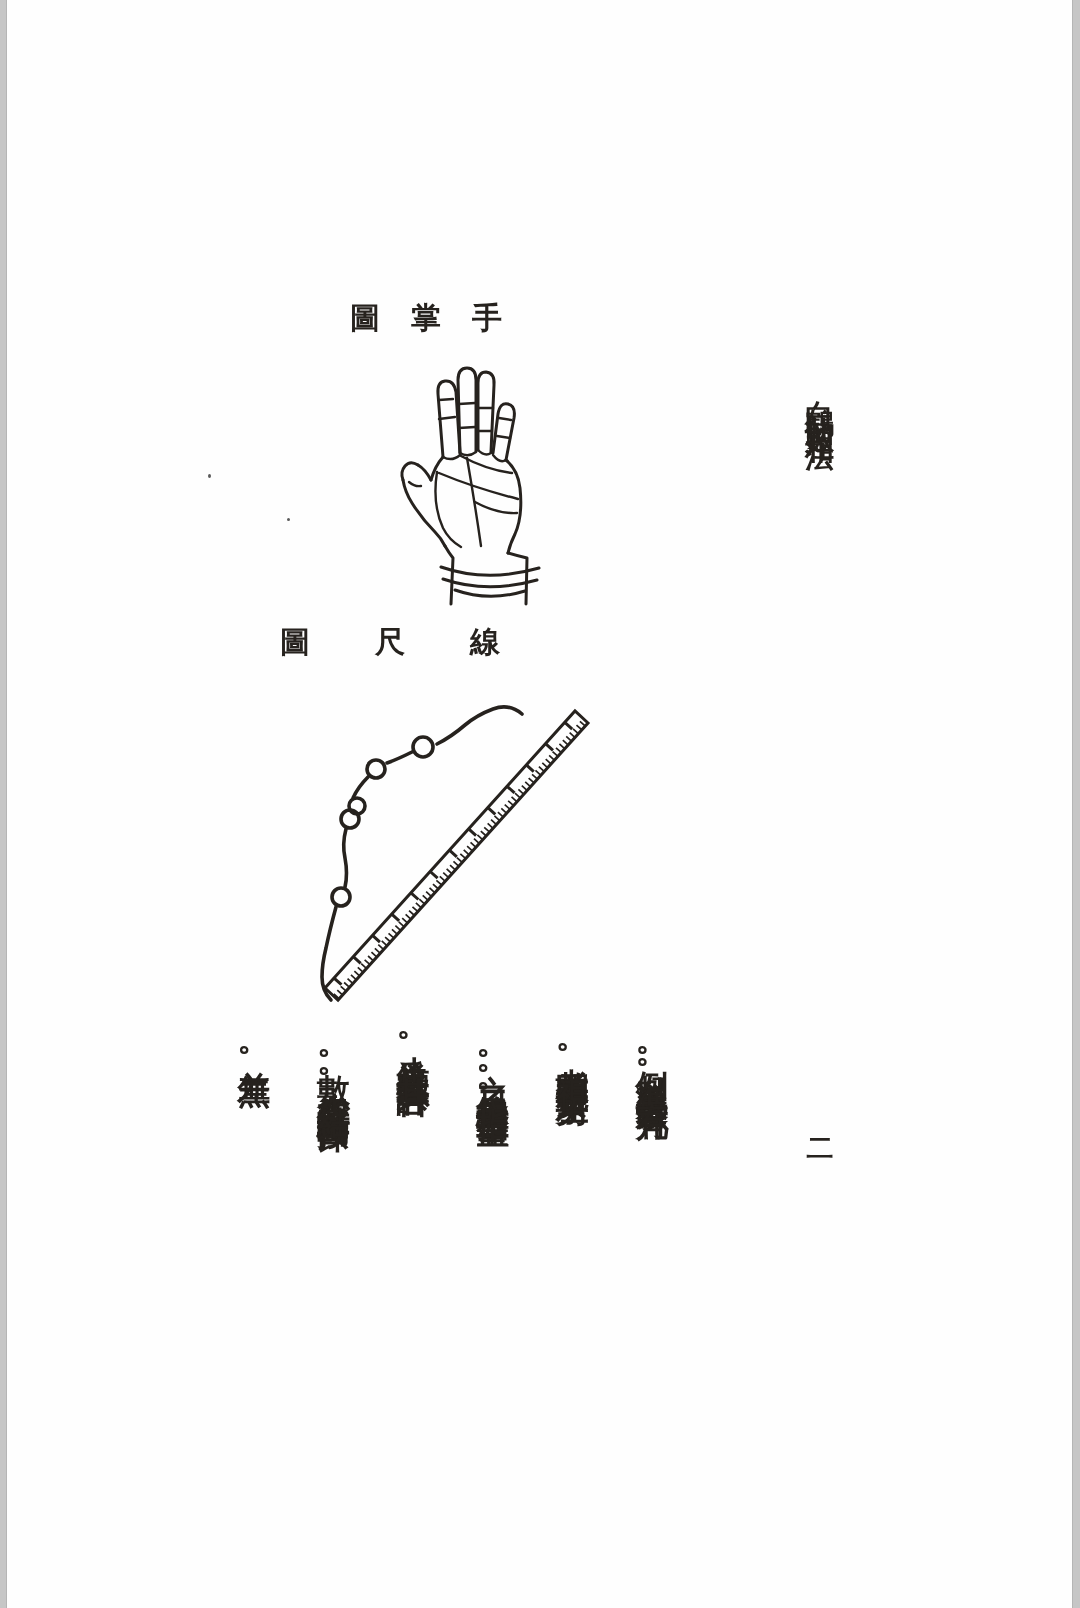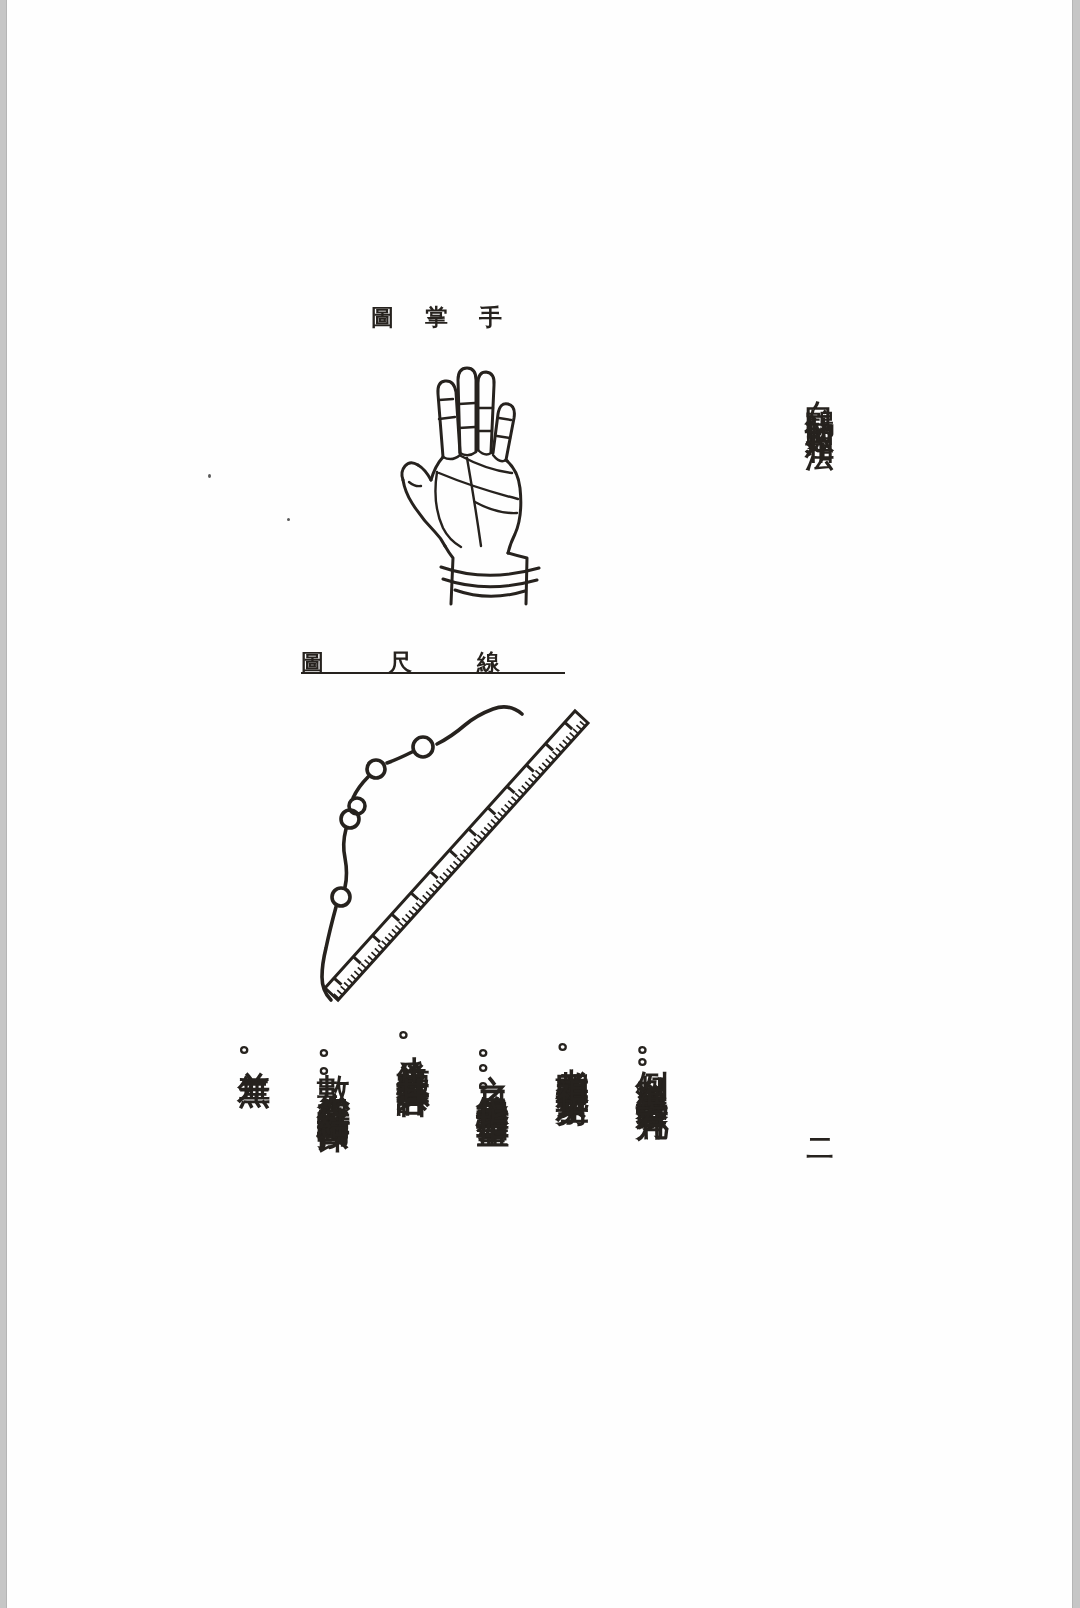--- a/index.html
+++ b/index.html
@@ -9,25 +9,25 @@
     font-family:"Liberation Serif", serif;
     color:#26221e;
   }
   .edge{position:absolute;top:0;bottom:0;background:#c6c6c6;}
   .edge-left{left:0;width:6px;border-right:1px solid #b5b5b5;}
   .edge-right{right:0;width:7px;border-left:1px solid #b5b5b5;}
 
   .caption{
     position:absolute;
     direction:rtl; unicode-bidi:bidi-override;
-    font-size:23px; font-weight:700; line-height:36px;
+    font-size:30px; font-weight:700; line-height:36px;
     white-space:nowrap; overflow:visible;text-align:right;
   }
   .caption-hand{left:368px;top:300px;width:165px;letter-spacing:31px;}
-  .caption-ruler{left:325px;top:645px;width:240px;letter-spacing:65px;text-decoration:underline;}
+  .caption-ruler{left:325px;top:624px;width:240px;letter-spacing:65px;}
 
   .vtext{
     position:absolute;
     writing-mode:vertical-rl; text-orientation:upright;
     font-weight:700; white-space:nowrap;
   }
   .side-title{left:800px;top:378px;font-size:29px;letter-spacing:8px;}
   .page-number{left:802px;top:1118px;font-size:27px;writing-mode:vertical-rl;text-orientation:upright;position:absolute;font-weight:700;}
 
   .body-text{

